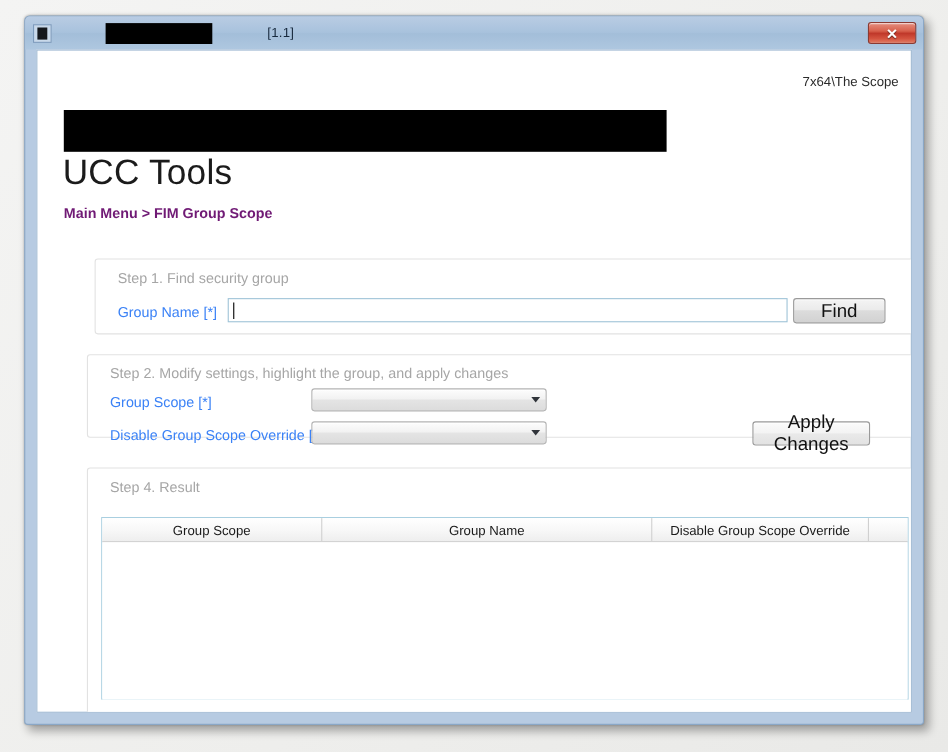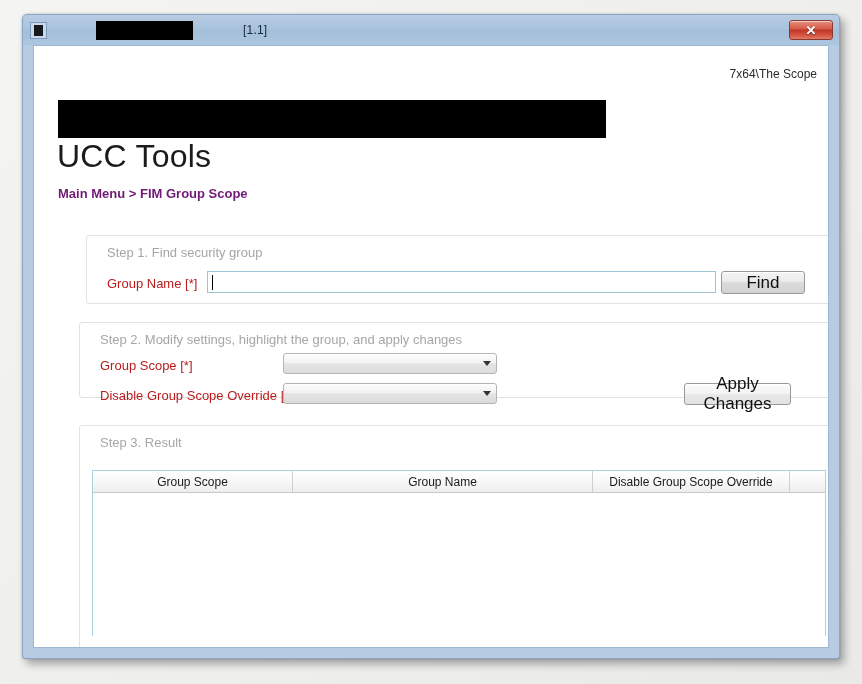--- a/index.html
+++ b/index.html
@@ -159,21 +159,21 @@
     font-size: 13px;
     color: #a6a6a6;
   }
   #gb-step1 { left: 36px; top: 189px; width: 758px; height: 69px; margin-left: 16px; }
   #gb-step2 { left: 45px; top: 276px; width: 758px; height: 76px; }
   #gb-step3 { left: 45px; top: 379px; width: 758px; height: 225px; }
 
   .field-label {
     position: absolute;
     font-size: 13px;
-    color: #b91c1c;
+    color: #3b82f6;
     white-space: nowrap;
   }
 
   
   .text-input {
     position: absolute;
     background: #ffffff;
     border: 1px solid #9fc4d8;
     box-sizing: border-box;
     display: flex;
@@ -330,21 +330,21 @@
           <span class="combo-arrow">
               <i></i>
             </span>
         </div>
         <div class="btn btn-light" style="left:604px; top:60px; width:107px; height:22px;text-align:center;">
           <span>Apply Changes</span>
         </div>
       </div>
 
       <div class="groupbox" id="gb-step3">
-        <div class="gb-title">Step 3. Result</div>
+        <div class="gb-title">Step 4. Result</div>
         <div class="grid">
           <div class="grid-head">
             <div class="cell col-1">Group Scope</div>
             <div class="cell col-0">Group Name</div>
             <div class="cell col-2">Disable Group Scope Override</div>
             <div class="cell col-3"></div>
           </div>
           <div class="grid-body"></div>
         </div>
       </div>

